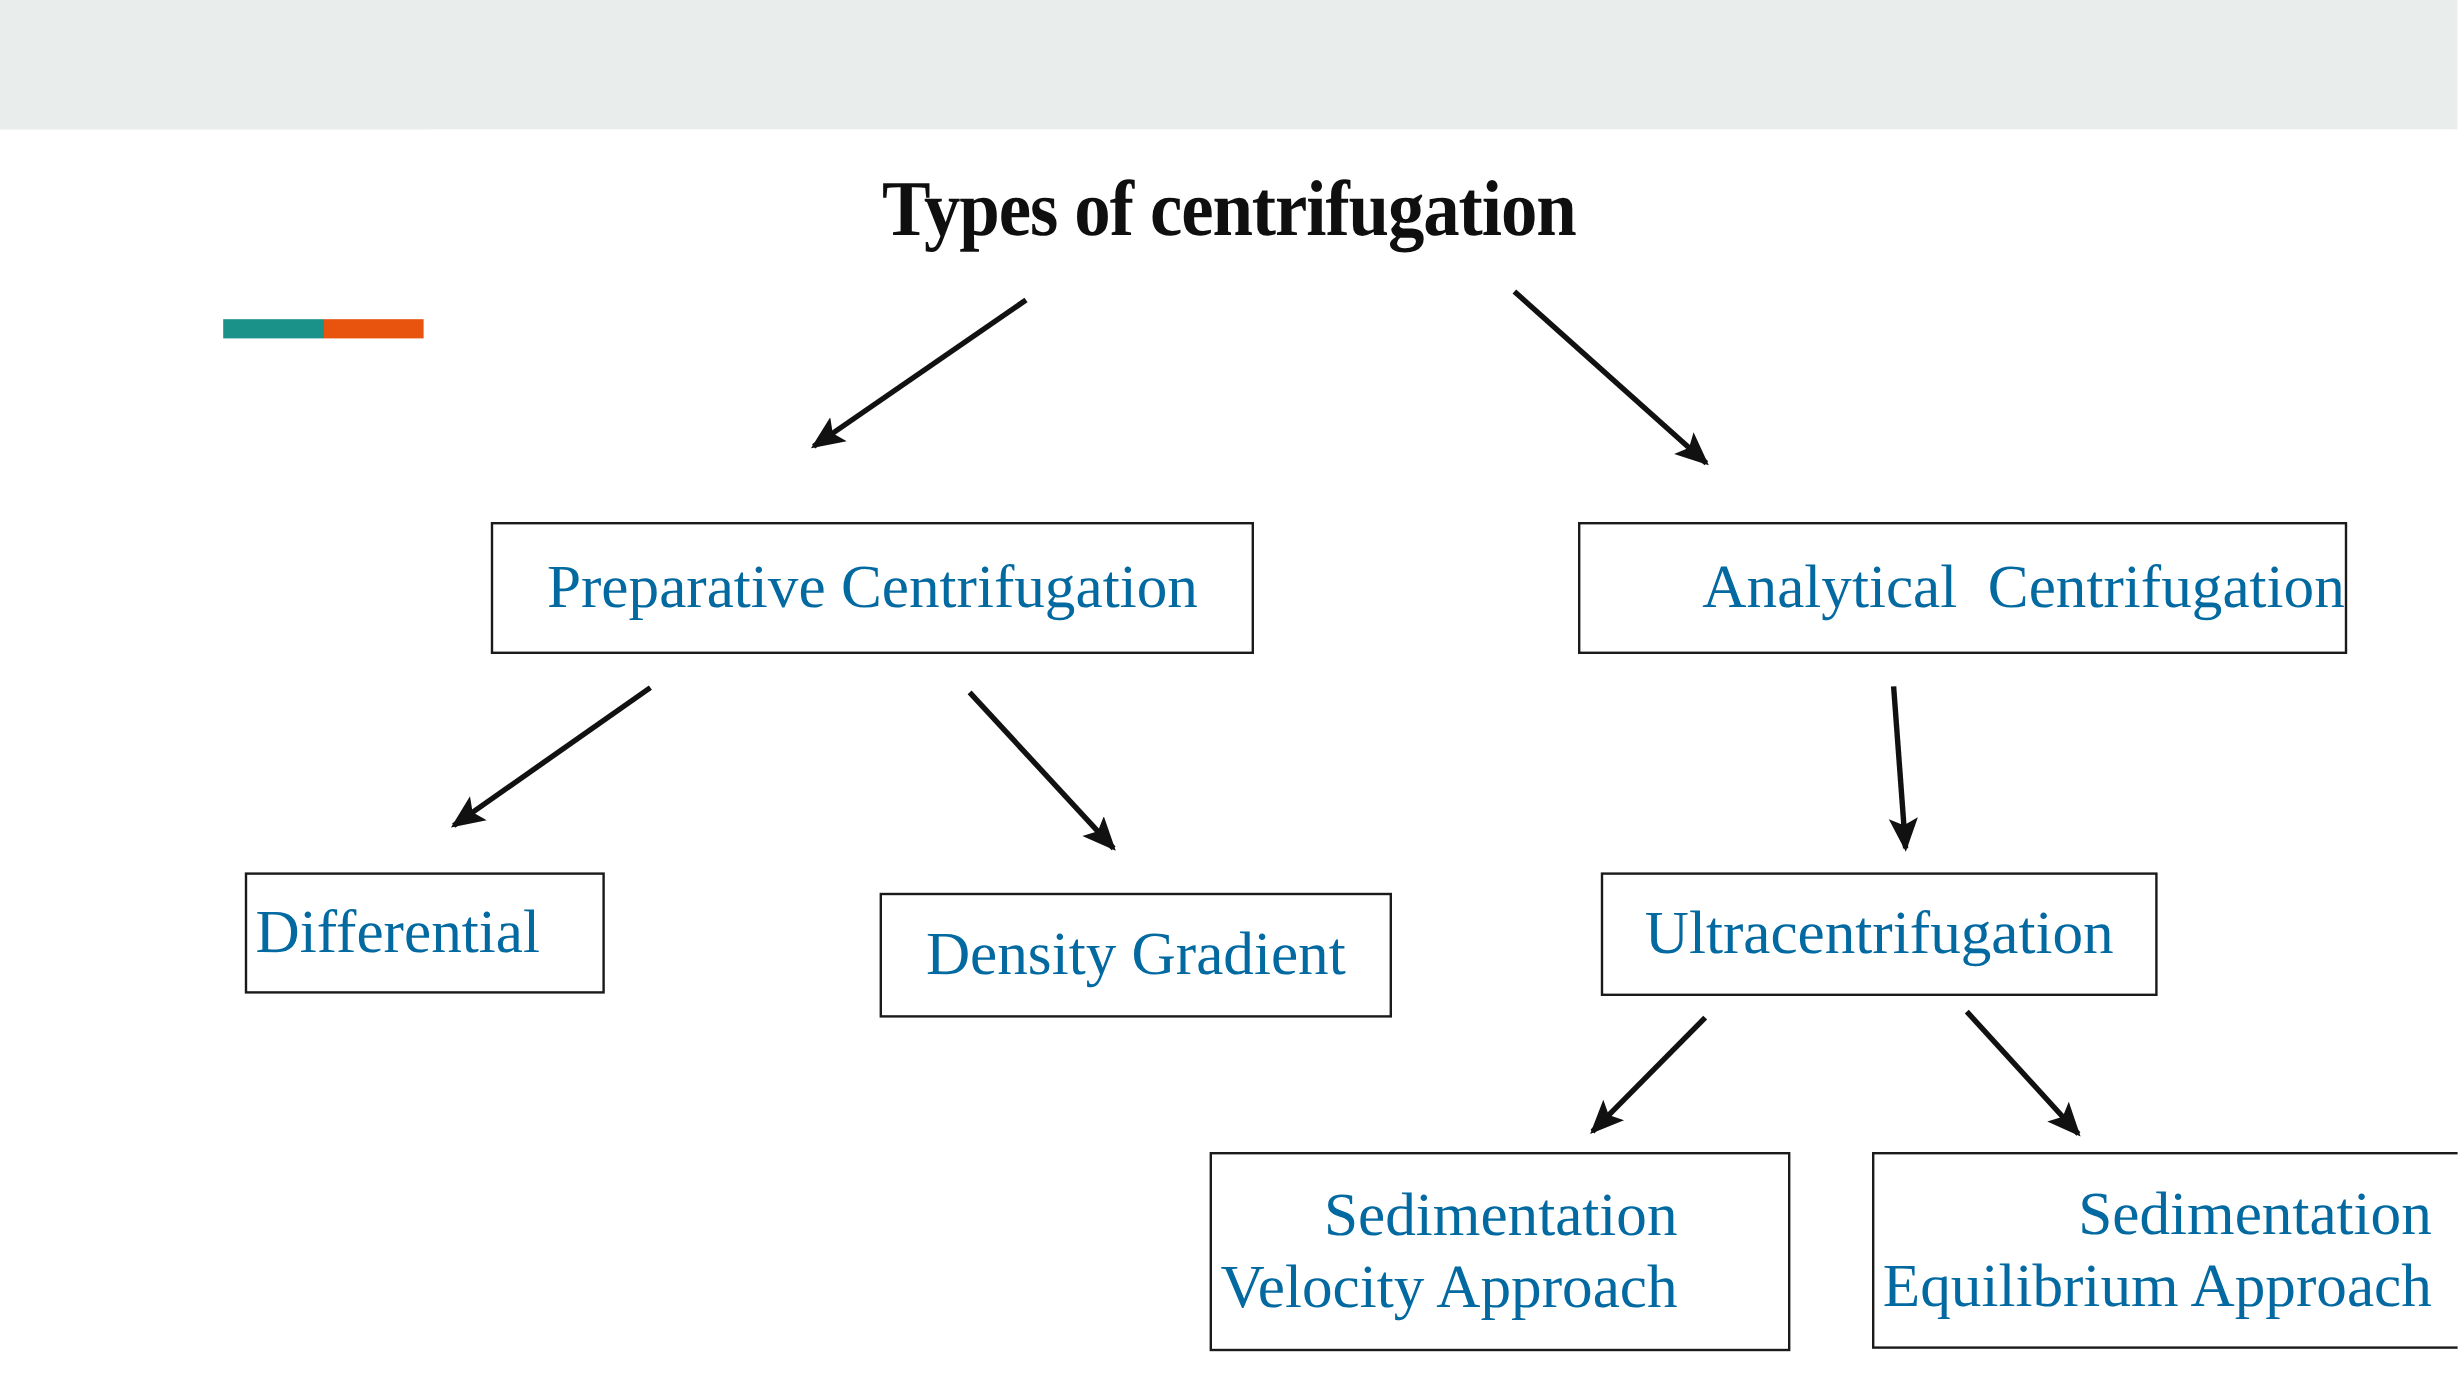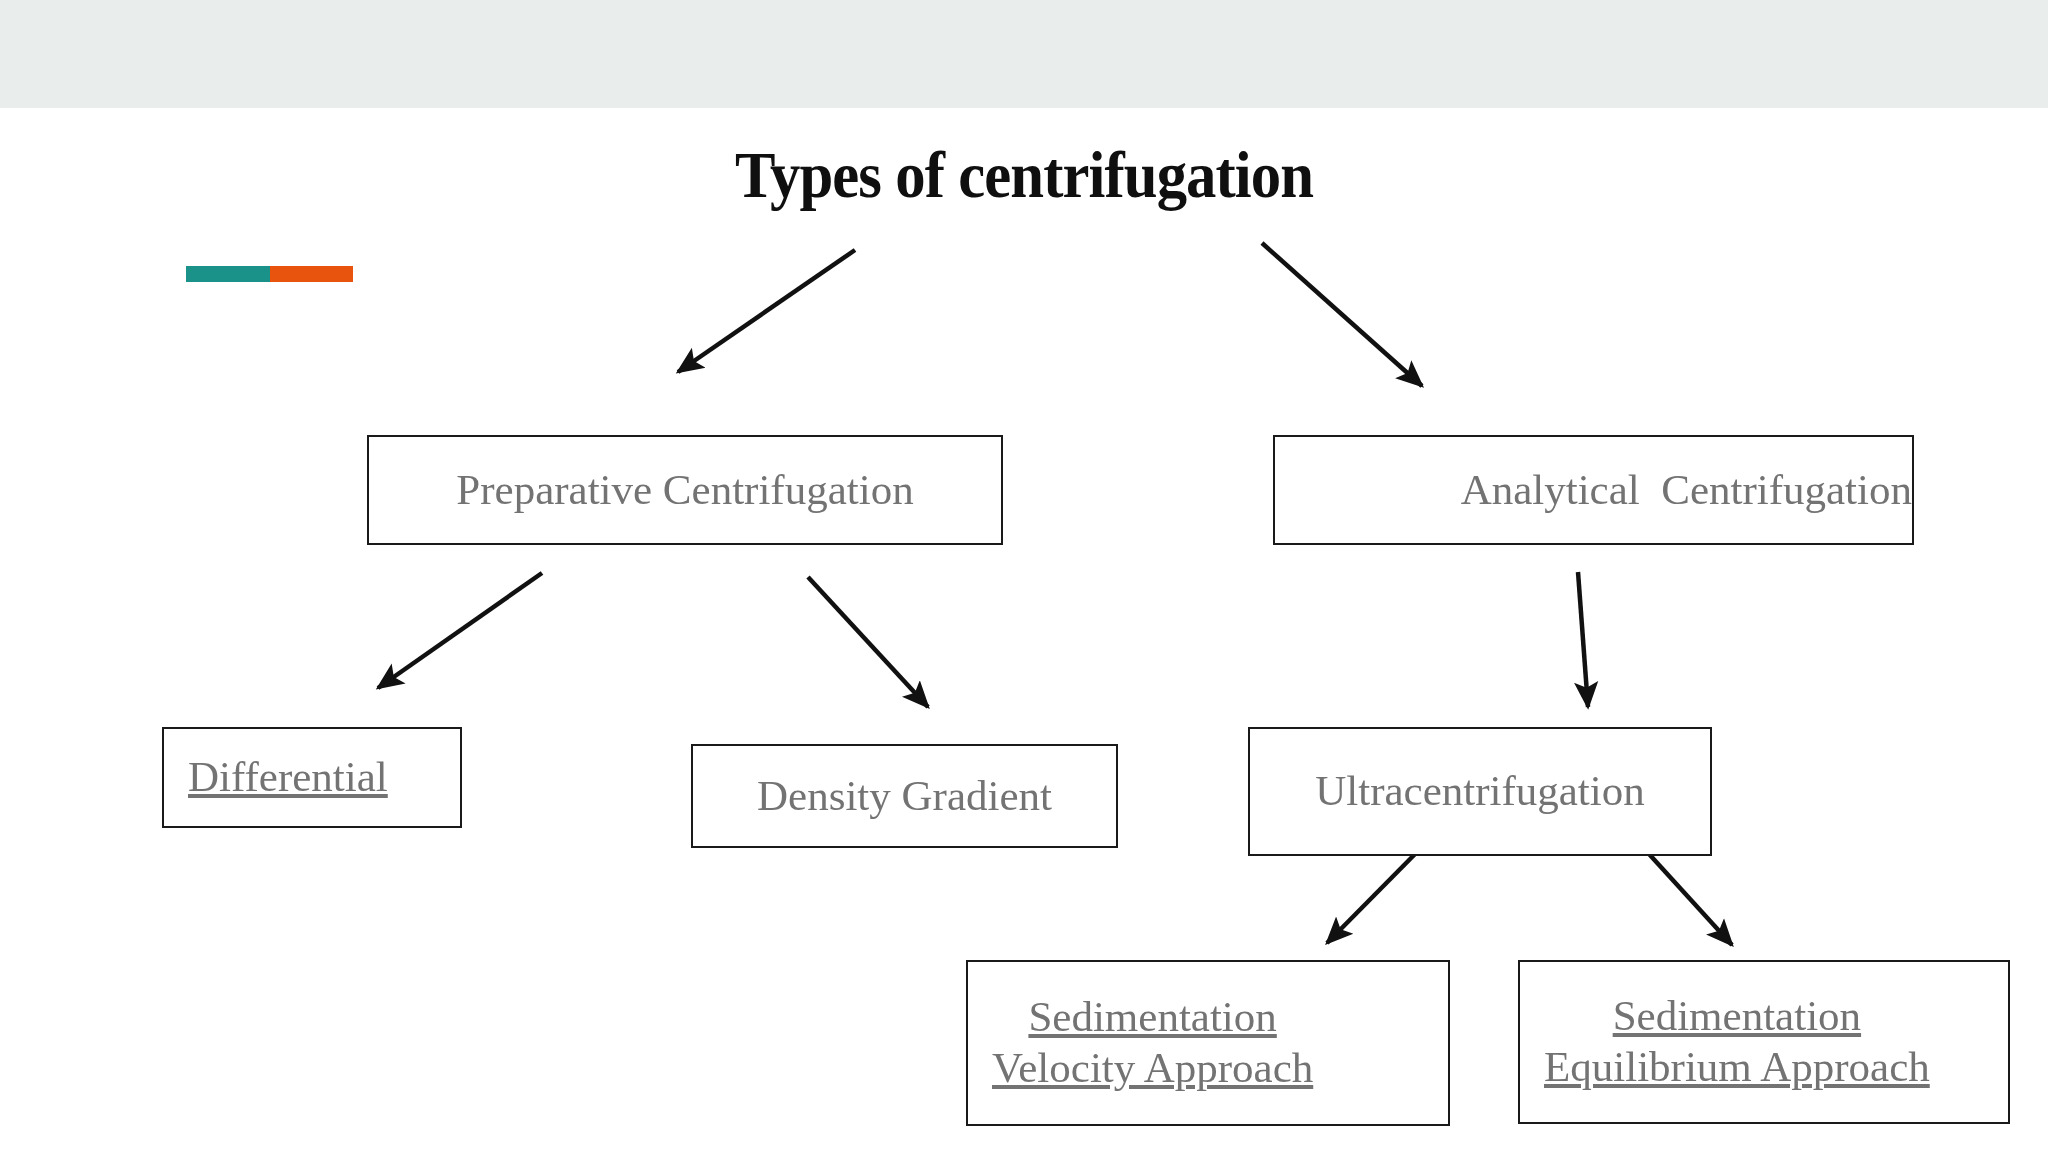--- a/index.html
+++ b/index.html
@@ -55,36 +55,37 @@
     transform: scaleX(0.92);
     transform-origin: center top;
     white-space: pre;
   }
 
   
   .node {
     position: absolute;
     border: 2px solid #1a1a1a;
     background: #ffffff;
-    color: #737373;
+    color: #0369a1;
     display: flex;
     align-items: center;
-    font-size: 43px;
+    font-size: 51px;
     line-height: 1.18;
     white-space: pre-wrap;
     font-family: "Liberation Serif", "DejaVu Serif", serif;
+    margin-left: 42px;
   }
   .node.center { justify-content: center; text-align: center; }
-  .node.leftpad { justify-content: flex-start; padding-left: 24px; text-align: center; text-decoration: underline; }
+  .node.leftpad { justify-content: flex-start; padding-left: 7px; text-align: right; }
 
   #node-preparative { left: 367px;  top: 435px;  width: 636px;  height: 110px; }
   #node-analytical  { left: 1273px; top: 435px;  width: 641px;  height: 110px; justify-content: flex-end; }
   #node-differential{ left: 162px;  top: 727px;  width: 300px;  height: 101px; }
   #node-density     { left: 691px;  top: 744px;  width: 427px;  height: 104px; }
-  #node-ultra       { left: 1248px; top: 727px;  width: 464px;  height: 129px; }
+  #node-ultra       { left: 1292px; top: 727px;  width: 464px;  height: 103px; }
   #node-sedvel      { left: 966px;  top: 960px;  width: 484px;  height: 166px; }
   #node-sedeq       { left: 1518px; top: 960px;  width: 492px;  height: 164px; }
 
   
   .arrows {
     position: absolute;
     left: 0; top: 0;
     width: 2048px; height: 1152px;
     pointer-events: none;
   }

